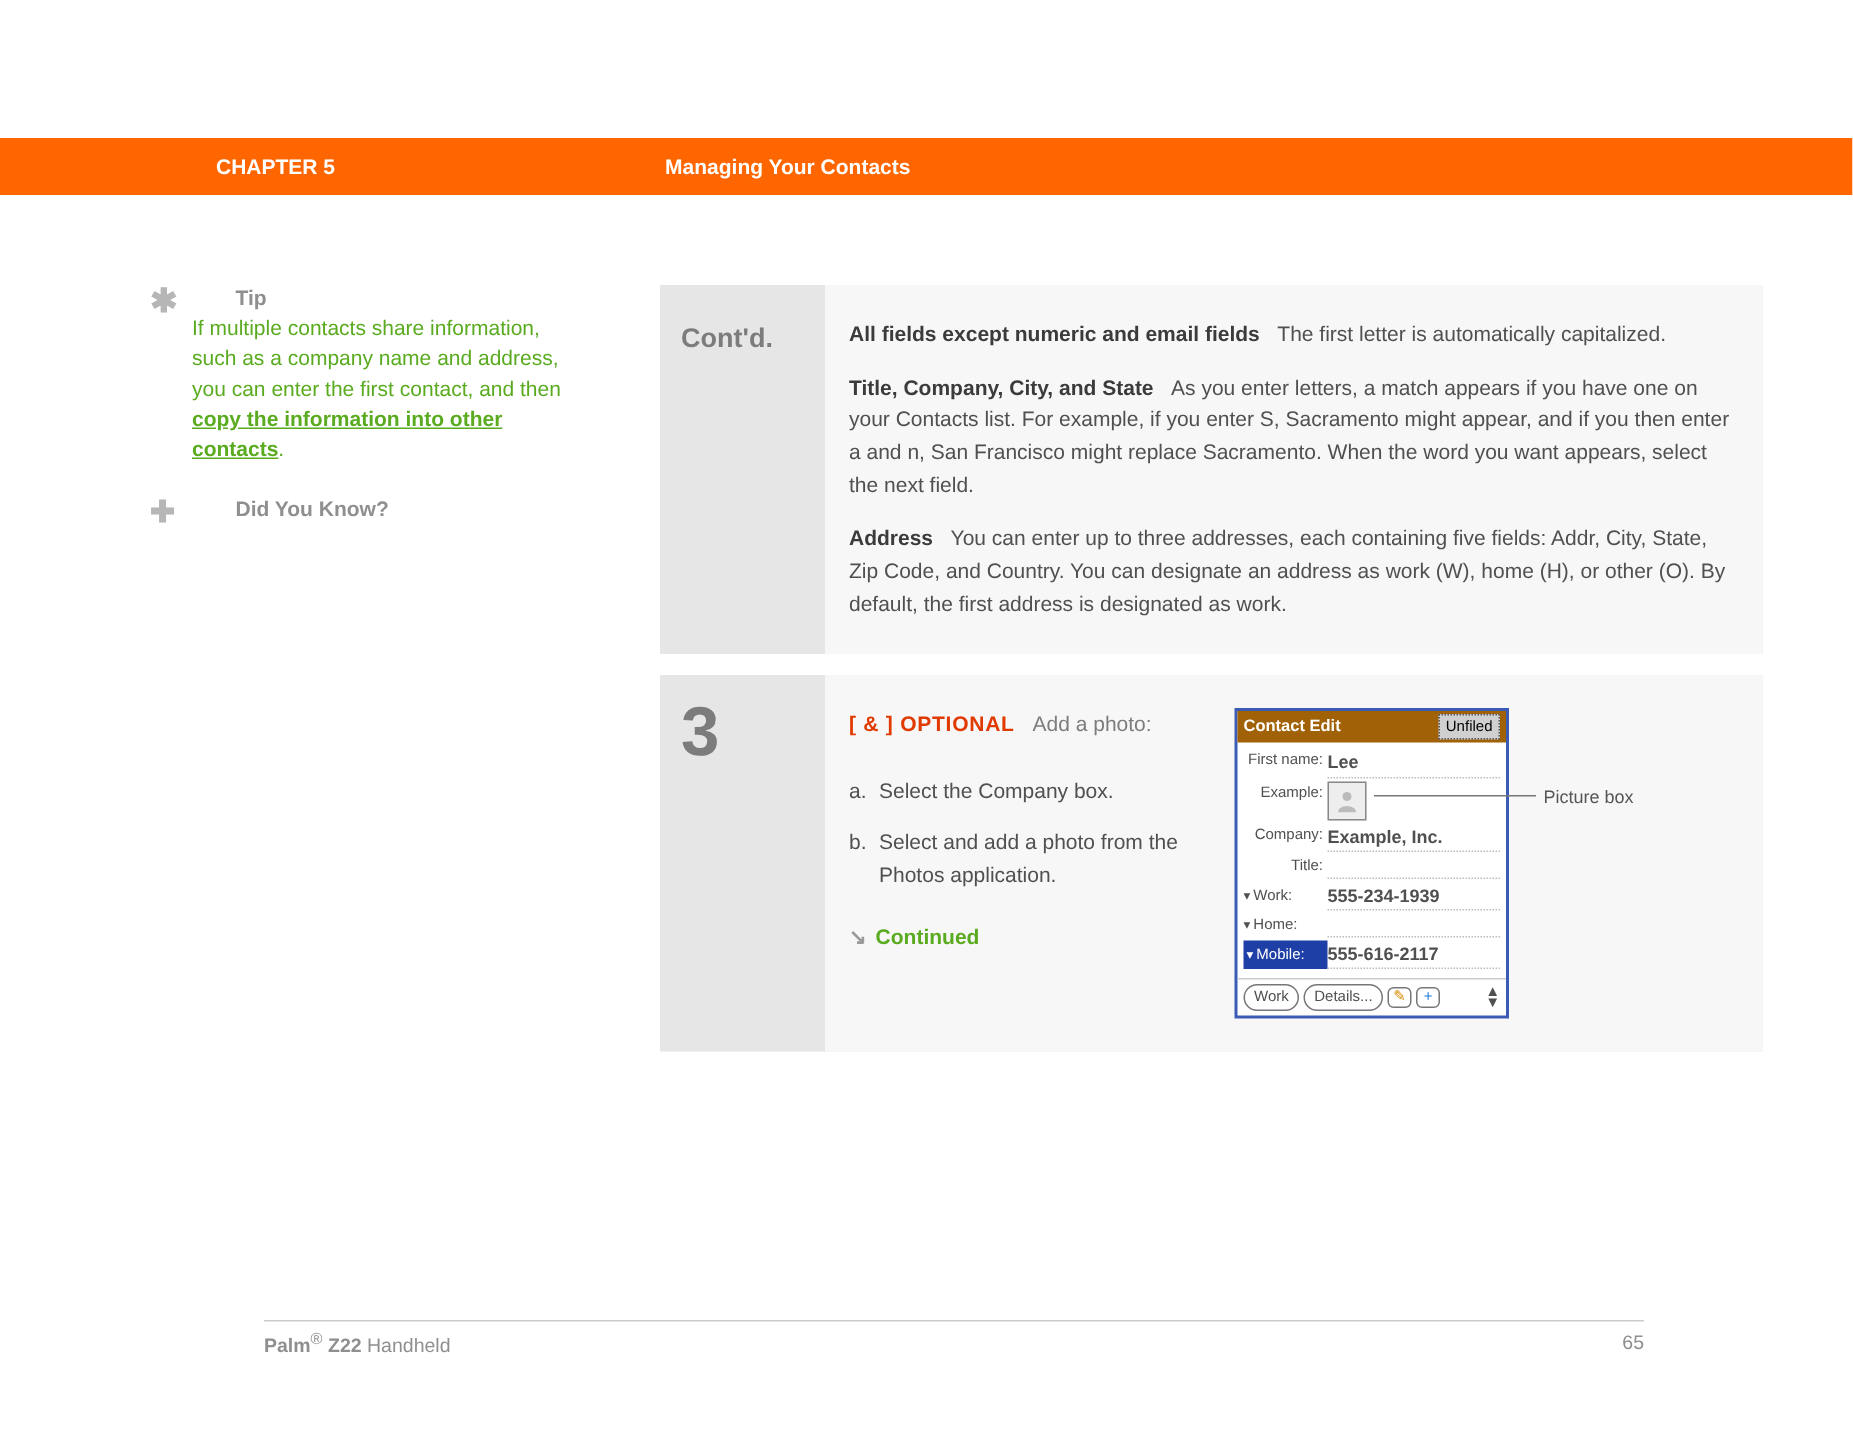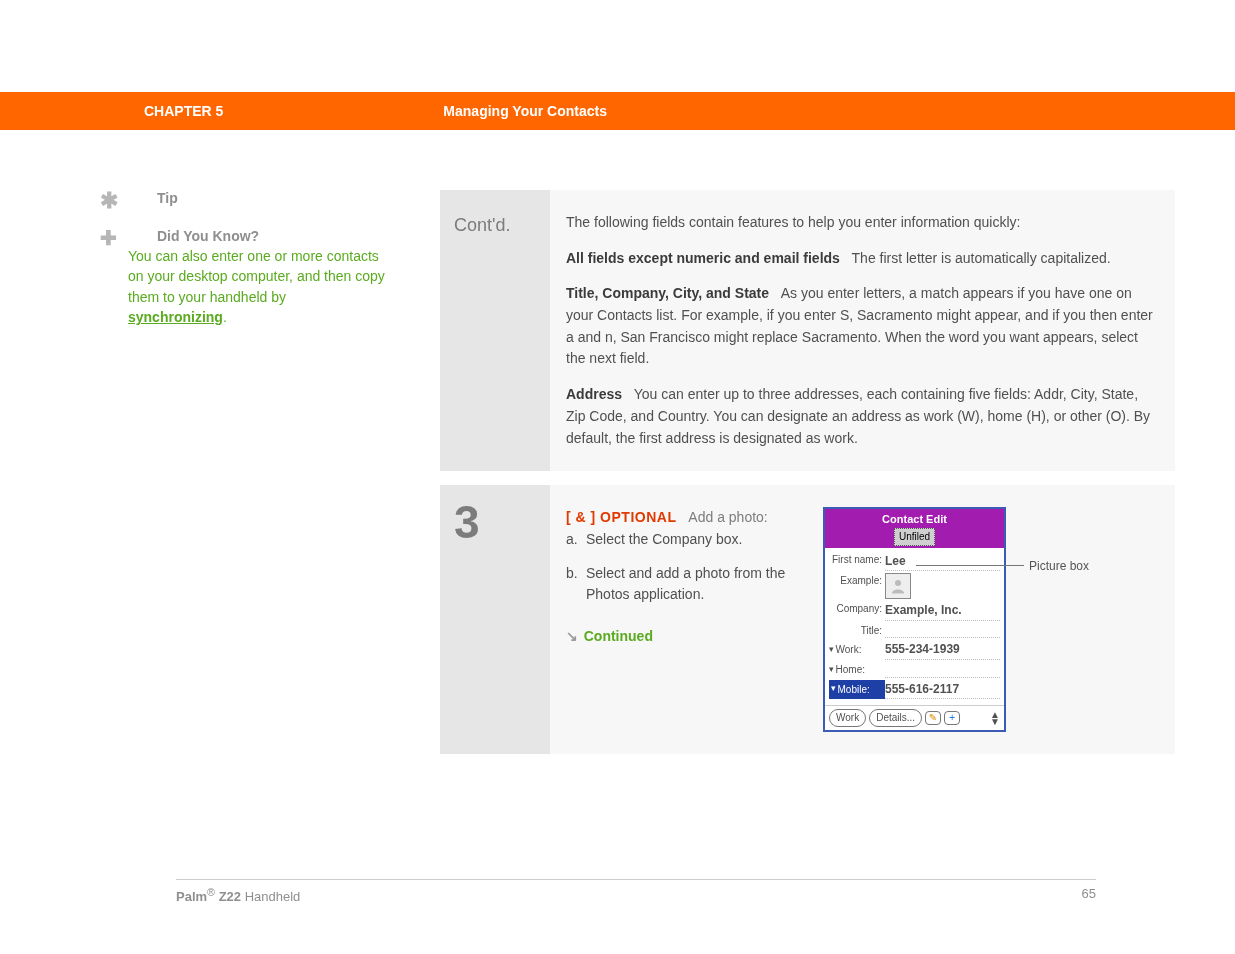--- a/index.html
+++ b/index.html
@@ -12,43 +12,43 @@
 
   .sidebar { position: absolute; left: 128px; top: 190px; width: 260px; }
   .note-block { margin-bottom: 22px; }
   .note-icon { position: absolute; left: -28px; margin-top: -2px; color: #b6b6b6; font-size: 22px; font-weight: bold; }
   .note-title { color: #8f8f8f; font-weight: bold; font-size: 14px; margin-left: 29px; }
   .note-body { color: #5aab20; font-size: 14px; line-height: 1.45; margin-top: 2px; }
   .note-body a { color: #5aab20; font-weight: bold; text-decoration: underline; }
 
   .main { position: absolute; left: 440px; top: 190px; width: 735px; }
   .step-block { background: #e6e6e6; padding: 0; margin-bottom: 14px; display: flex; }
-  .step-label { width: 110px; padding: 25px 14px; color: #7c7c7c; font-weight: normal; font-size: 18px; }
+  .step-label { width: 110px; padding: 25px 14px; color: #7c7c7c; font-weight: bold; font-size: 18px; }
   .step-num { width: 110px; padding: 14px 14px; color: #7c7c7c; font-weight: 900; font-size: 46px; font-family: Arial Black, Arial, sans-serif; line-height: 1; }
   .step-body { flex: 1; background: #f7f7f7; padding: 22px 22px 22px 16px; font-size: 14px; line-height: 1.55; color: #505050; }
   .step-body p { margin-bottom: 14px; }
   .field-label { font-weight: bold; color: #3b3b3b; }
 
-  .optional-row { margin-bottom: 0; }
+  .optional-row { margin-bottom: 24px; }
   .optional-badge { color: #e03a00; font-weight: bold; letter-spacing: 0.5px; }
   .optional-text { color: #7d7d7d; margin-left: 8px; }
 
   .substeps { margin: 0 0 20px 0; }
   .substeps div { margin-bottom: 12px; display: flex; }
   .substeps .lbl { width: 20px; flex-shrink: 0; }
   .substeps .txt { flex: 1; }
 
   .continued { color: #5aab20; font-weight: bold; font-size: 14px; }
   .continued-icon { margin-right: 6px; color: #9b9b9b; font-weight: bold; }
 
   .screenshot-wrap { display: flex; align-items: flex-start; }
   .screenshot-col { position: relative; width: 330px; flex-shrink: 0; margin-left: 20px; }
 
   .pda { width: 183px; border: 2px solid #3b5bb5; background: #fff; font-family: Arial, sans-serif; font-size: 11px; }
-  .pda-title { background: #a21caf; color: #fff; padding: 2px 4px; display: flex; justify-content: space-between; align-items: center; font-weight: bold; flex-direction: column; }
+  .pda-title { background: #a16207; color: #fff; padding: 2px 4px; display: flex; justify-content: space-between; align-items: center; font-weight: bold; }
   .pda-title .cat { background: #d0d0d0; color: #000; padding: 0 4px; border: 1px dotted #555; font-size: 10px; font-weight: normal; }
   .pda-body { padding: 4px; }
   .pda-row { display: flex; margin-bottom: 2px; }
   .pda-row .lbl { width: 56px; text-align: right; font-size: 10px; padding-right: 3px; }
   .pda-row .val { flex: 1; border-bottom: 1px dotted #bbb; font-weight: bold; font-size: 12px; }
   .pda-row .dropdown { display: inline-flex; align-items: center; }
   .pda-row .dropdown::before { content: "▾"; font-size: 9px; margin-right: 2px; }
   .pda-row.selected .dropdown { background: #1e3fa6; color: #fff; padding: 0 2px; }
   .picture-box { width: 26px; height: 26px; border: 1px solid #888; background: #eee; display: inline-flex; align-items: center; justify-content: center; }
   .picture-box svg { width: 18px; height: 18px; }
@@ -71,37 +71,36 @@
   <div class="header-inner">
     <span class="chapter-label">CHAPTER 5</span>
     <span class="chapter-title">Managing Your Contacts</span>
   </div>
 </div>
 
 <div class="sidebar">
   <div class="note-block" style="position:relative;">
     <span class="note-icon">✱</span>
     <div class="note-title">Tip</div>
+    <div class="note-body">
+      <span>If multiple contacts share information, such as a company name and address, you can enter the first contact, and then </span><a href="#">copy the information into other contacts</a><span>.</span>
+    </div>
   </div>
 
   <div class="note-block" style="position:relative;">
     <span class="note-icon" style="font-size:20px;">✚</span>
     <div class="note-title">Did You Know?</div>
-    <div class="note-body">
-      <span>You can also enter one or more contacts on your desktop computer, and then copy them to your handheld by </span><a href="#">synchronizing</a><span>.</span>
-    </div>
   </div>
 </div>
 
 <div class="main">
 
   <div class="step-block">
     <div class="step-label">Cont'd.</div>
     <div class="step-body">
-      <p>The following fields contain features to help you enter information quickly:</p>
       <p>
         <span class="field-label">All fields except numeric and email fields</span>&nbsp;&nbsp;&nbsp;<span>The first letter is automatically capitalized.</span>
       </p>
       <p>
         <span class="field-label">Title, Company, City, and State</span>&nbsp;&nbsp;&nbsp;<span>As you enter letters, a match appears if you have one on your Contacts list. For example, if you enter S, Sacramento might appear, and if you then enter a and n, San Francisco might replace Sacramento. When the word you want appears, select the next field.</span>
       </p>
       <p style="margin-bottom:0;">
         <span class="field-label">Address</span>&nbsp;&nbsp;&nbsp;<span>You can enter up to three addresses, each containing five fields: Addr, City, State, Zip Code, and Country. You can designate an address as work (W), home (H), or other (O). By default, the first address is designated as work.</span>
       </p>
     </div>

